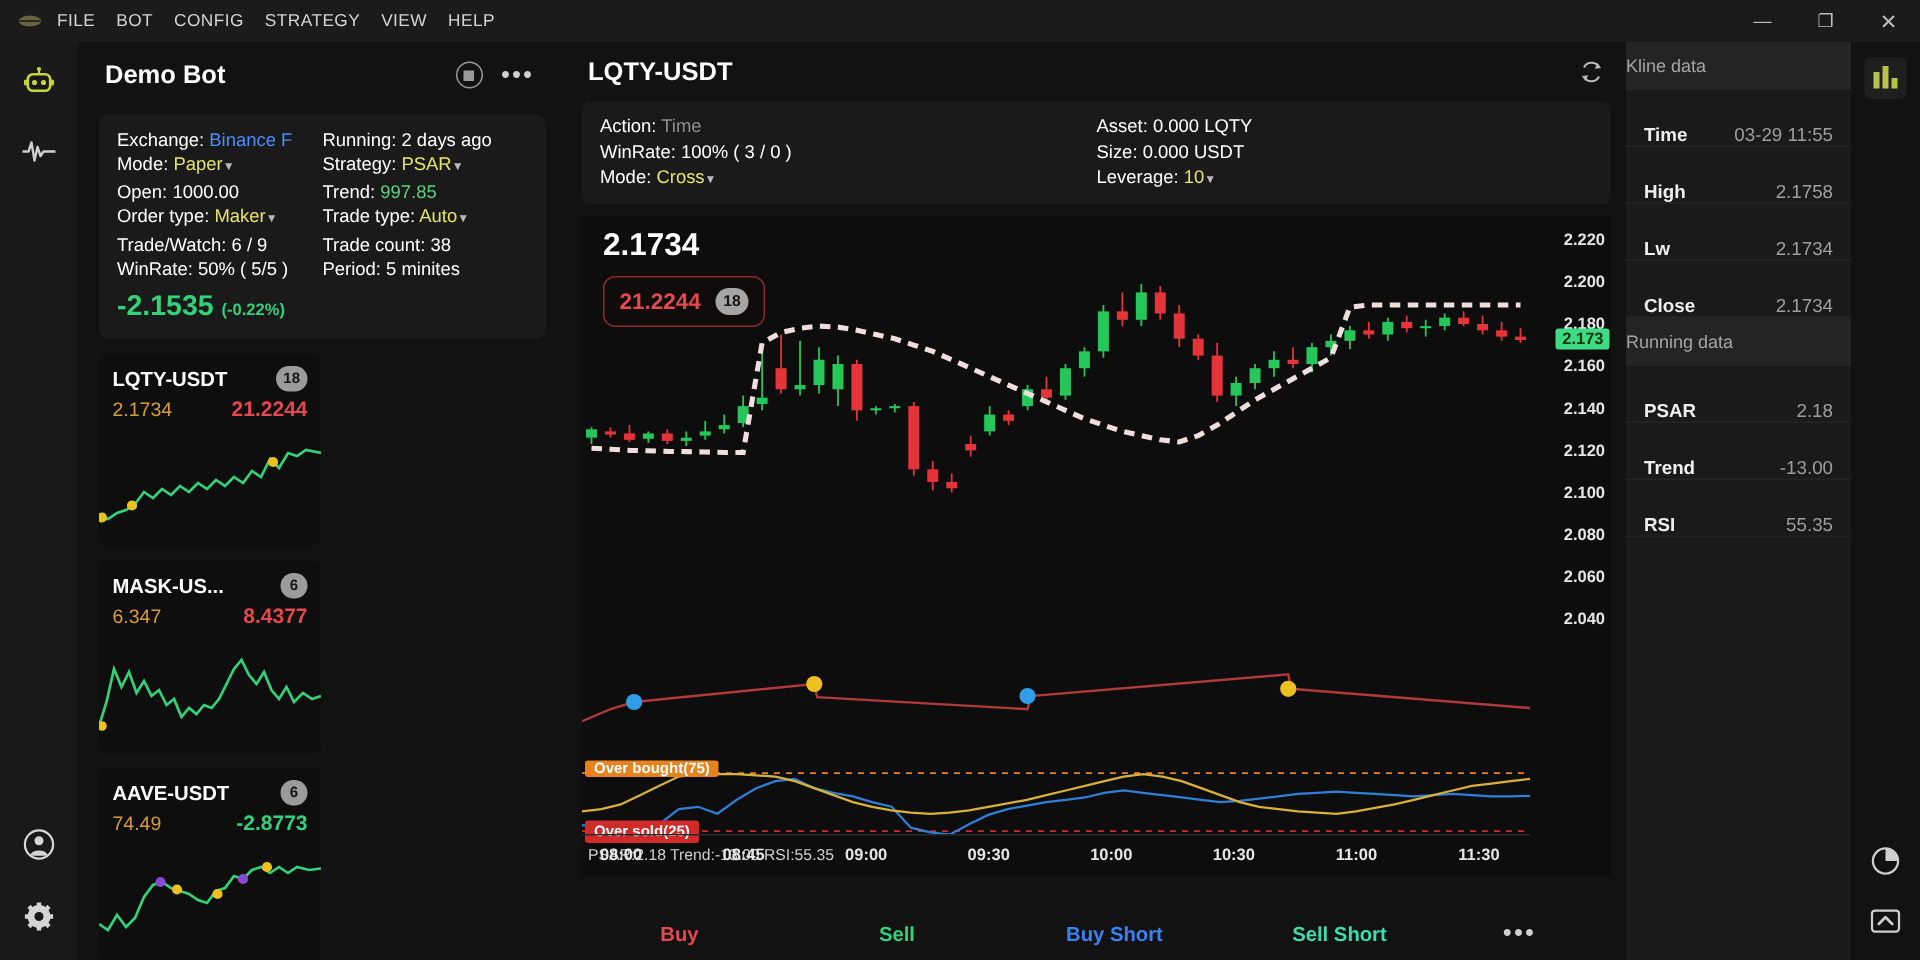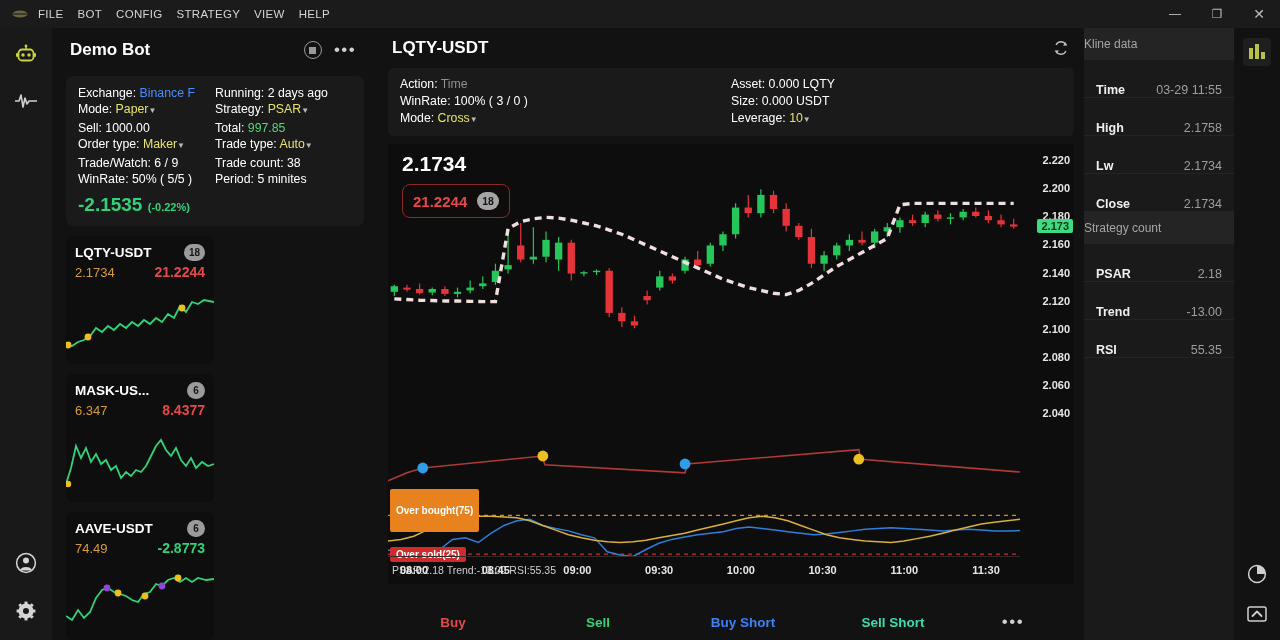--- a/index.html
+++ b/index.html
@@ -116,22 +116,22 @@
   .pill-val { color:#e5484d; font-size:15px; font-weight:bold; }
   .pill-badge { min-width:20px; height:18px; border-radius:9px; background:#a5a5a5; color:#141414;
                 font-size:10.5px; font-weight:bold; display:flex; align-items:center; justify-content:center; padding:0 5px;}
   .wms { position:absolute; left:742px; top:0; }
   .yaxis { position:absolute; right:0; top:0; width:54px; height:410px; }
   .ytick { position:absolute; right:4px; font-size:11px; font-weight:bold; color:#e6e6e6; }
   .ycur { position:absolute; right:1px; background:#3ddc84; color:#08330f; font-size:11px; font-weight:bold;
           padding:1px 4px; border-radius:2px; }
   .xaxis { position:absolute; left:0; bottom:0; width:632px; height:28px; border-top:1px solid #2b2b2b; }
   .xtick { position:absolute; top:7px; font-size:11px; font-weight:bold; color:#e6e6e6; transform:translateX(-50%); }
-  .ovb { position:absolute; left:2px; top:345px; background:#e8821e; color:#fff; font-size:10px; font-weight:bold;
-         padding:16px 6px; border-radius:2px; }
+  .ovb { position:absolute; left:2px; top:363px; background:#e8821e; color:#fff; font-size:10px; font-weight:bold;
+         padding:0 6px; border-radius:2px; }
   .ovs { position:absolute; left:2px; top:403px; background:#d02a2a; color:#fff; font-size:10px; font-weight:bold;
          padding:2px 6px; border-radius:2px; }
   .indtext { position:absolute; left:4px; top:420px; font-size:10.5px; color:#cfcfcf; }
 
   .actionbar { position:absolute; left:0; bottom:0; width:706px; height:36px;
                display:flex; align-items:center; }
   .act { font-size:13.5px; font-weight:bold; text-align:center; }
   .act-buy { color:#e5484d; width:150px; }
   .act-sell { color:#33d17a; width:140px; }
   .act-bs { color:#3b82f6; width:150px; }
@@ -250,21 +250,21 @@
         <div class="infocol">
           <div class="iline">
             <span class="k">Exchange:</span>
             <span class="v-blue">Binance F</span>
           </div>
           <div class="iline">
             <span class="k">Mode:</span>
             <span class="v-yellow">Paper</span><span class="caret">▼</span>
           </div>
           <div class="iline">
-            <span class="k">Sell:</span>
+            <span class="k">Open:</span>
             <span class="v-white">1000.00</span>
           </div>
           <div class="iline">
             <span class="k">Order type:</span>
             <span class="v-yellow">Maker</span><span class="caret">▼</span>
           </div>
           <div class="iline">
             <span class="k">Trade/Watch:</span>
             <span class="v-white">6 / 9</span>
           </div>
@@ -276,21 +276,21 @@
         <div class="infocol">
           <div class="iline">
             <span class="k">Running:</span>
             <span class="v-white">2 days ago</span>
           </div>
           <div class="iline">
             <span class="k">Strategy:</span>
             <span class="v-yellow">PSAR</span><span class="caret">▼</span>
           </div>
           <div class="iline">
-            <span class="k">Total:</span>
+            <span class="k">Trend:</span>
             <span class="v-green">997.85</span>
           </div>
           <div class="iline">
             <span class="k">Trade type:</span>
             <span class="v-yellow">Auto</span><span class="caret">▼</span>
           </div>
           <div class="iline">
             <span class="k">Trade count:</span>
             <span class="v-white">38</span>
           </div>
@@ -595,21 +595,21 @@
     </div>
     <div class="rp-row">
       <span class="rp-k">Lw</span>
       <span class="rp-v">2.1734</span>
     </div>
     <div class="rp-row">
       <span class="rp-k">Close</span>
       <span class="rp-v">2.1734</span>
     </div>
 
-    <div class="rp-head">Strategy count</div>
+    <div class="rp-head">Running data</div>
 
     <div class="rp-row">
       <span class="rp-k">PSAR</span>
       <span class="rp-v">2.18</span>
     </div>
     <div class="rp-row">
       <span class="rp-k">Trend</span>
       <span class="rp-v">-13.00</span>
     </div>
     <div class="rp-row">

